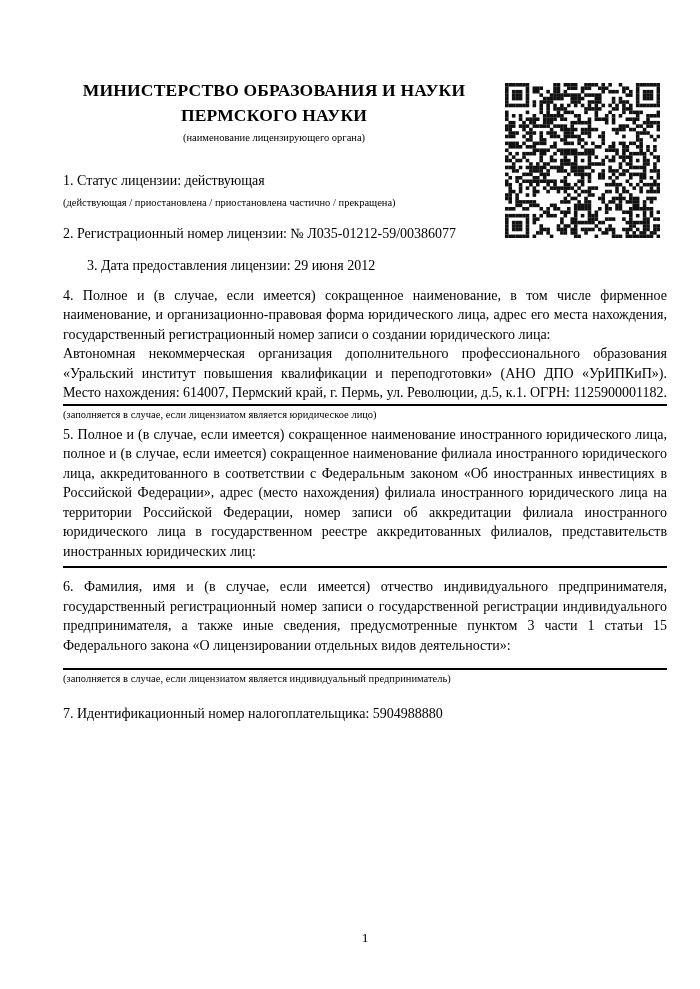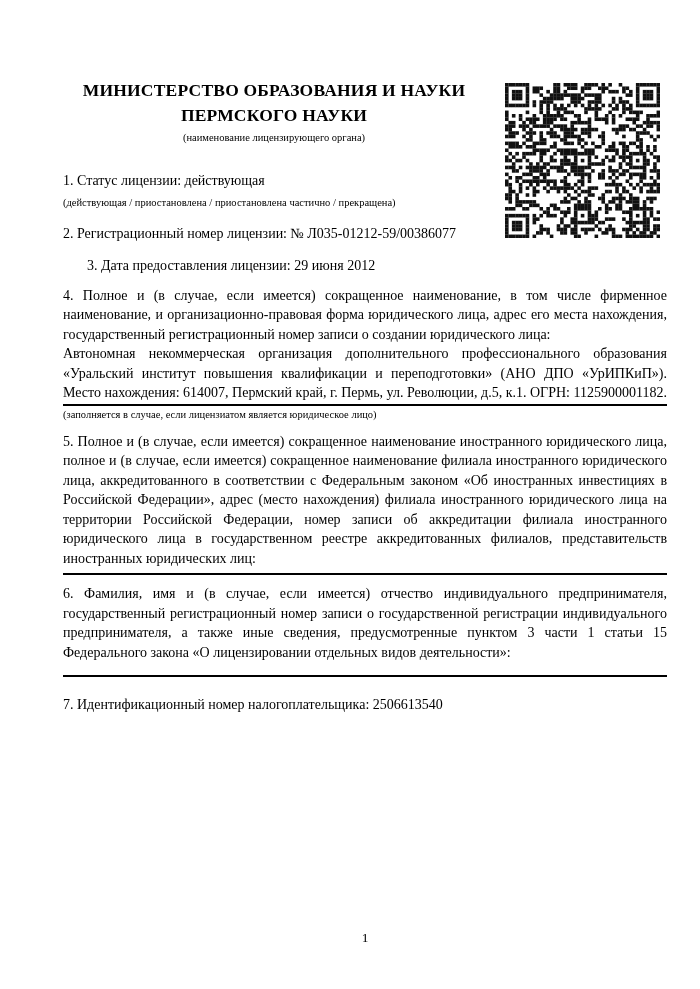--- a/index.html
+++ b/index.html
@@ -59,21 +59,21 @@
     height:0;
     border-top:2px solid #000;
   }
   .mt-item1 { margin-top:26px; }
   .note-status { margin-top:5px; }
   .mt-item2 { margin-top:14px; }
   .mt-item3 { margin-top:13px;margin-left:24px; }
   .mt-item4 { margin-top:10px; }
   .rule-4 { margin-top:1px; }
   .note-4 { margin-top:2px; }
-  .mt-item5 { margin-top:10px; }
+  .mt-item5 { margin-top:3px; }
   .rule-5 { margin-top:5px; }
   .note-5 { margin-top:2px; }
   .mt-item6 { margin-top:9px; }
   .rule-6 { margin-top:13px; }
   .note-6 { margin-top:2px; }
   .mt-item7 { margin-top:18px; }
   .page-number {
     position:absolute;
     left:63px; bottom:43px;
     width:604px;
@@ -1090,18 +1090,19 @@
   <div class="rule rule-4"></div>
   <div class="note note-4">(заполняется в случае, если лицензиатом является юридическое лицо)</div>
 
   <div class="para mt-item5">5. Полное и (в случае, если имеется) сокращенное наименование иностранного юридического лица, полное и (в случае, если имеется) сокращенное наименование филиала иностранного юридического лица, аккредитованного в соответствии с Федеральным законом «Об иностранных инвестициях в Российской Федерации», адрес (место нахождения) филиала иностранного юридического лица на территории Российской Федерации, номер записи об аккредитации филиала иностранного юридического лица в государственном реестре аккредитованных филиалов, представительств иностранных юридических лиц:</div>
   <div class="para"></div>
   <div class="rule rule-5"></div>
 
   <div class="para mt-item6">6. Фамилия, имя и (в случае, если имеется) отчество индивидуального предпринимателя, государственный регистрационный номер записи о государственной регистрации индивидуального предпринимателя, а также иные сведения, предусмотренные пунктом 3 части 1 статьи 15 Федерального закона «О лицензировании отдельных видов деятельности»:</div>
   <div class="para"></div>
   <div class="rule rule-6"></div>
-
-  <div class="body-line mt-item7">7. Идентификационный номер налогоплательщика: 2506613540</div>
+  <div class="note note-6">(заполняется в случае, если лицензиатом является индивидуальный предприниматель)</div>
+
+  <div class="body-line mt-item7">7. Идентификационный номер налогоплательщика: 5904988880</div>
 
   <div class="page-number">1</div>
 
 </div>
 
 </body></html>

